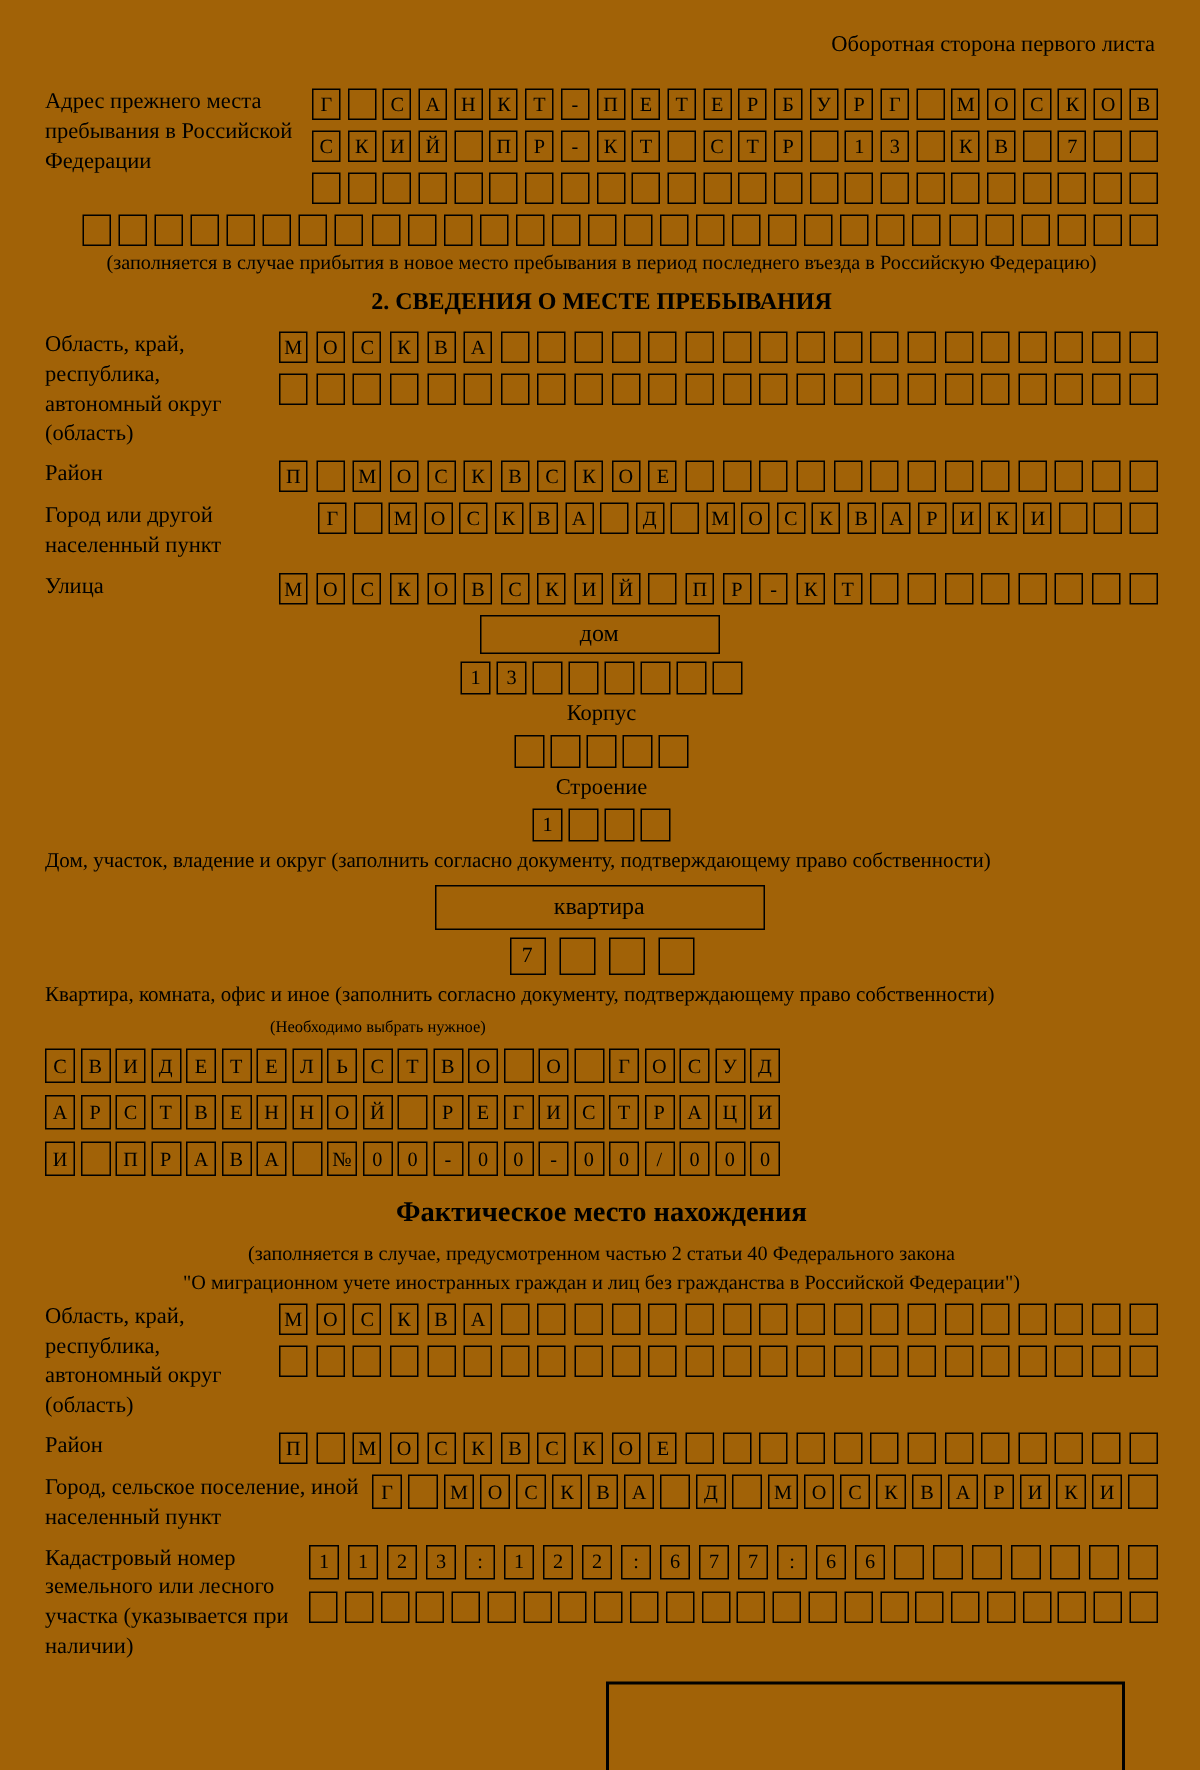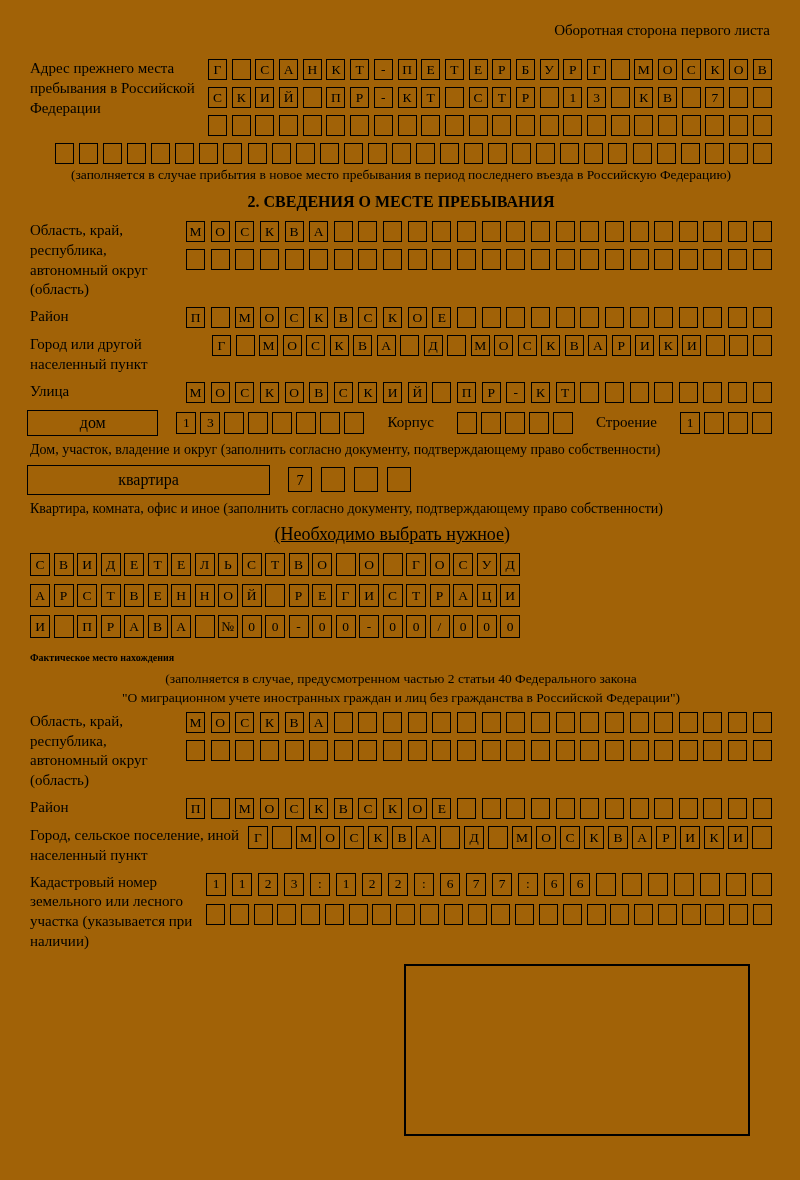--- a/index.html
+++ b/index.html
@@ -21,38 +21,38 @@
   .w524{width:524px;margin-left:auto;}
   .w566{width:566px;margin-left:auto;}
   .tall .cell{flex-basis:20px;height:23px;}
   
   .field{display:flex;align-items:flex-start;margin-bottom:7px;}
   .field .label{flex:1;font-size:15px;line-height:1.32;padding-right:6px;}
   .rows{display:flex;flex-direction:column;gap:7px;}
   .note{font-size:13.5px;text-align:center;margin:3px 0 6px;}
   .note-left{font-size:14px;margin:2px 0 7px;}
   .sec-title{text-align:center;font-weight:bold;font-size:16px;margin:10px 0 10px;}
-  .sub-title{text-align:left;font-weight:bold;font-size:10px;margin:14px 0 8px;}
+  .sub-title{text-align:center;font-weight:bold;font-size:19px;margin:14px 0 8px;}
   
-  .inline-row{display:flex;align-items:center;gap:18px;margin:2px 0 6px;}
+  .inline-row{display:flex;align-items:center;gap:5px;margin:2px 0 6px;flex-direction:column;}
   .wide-box{box-sizing:border-box;border:1.8px solid #000;height:26px;
             display:flex;align-items:center;justify-content:center;font-size:16px;}
   .house-label-box{width:160px;margin-left:-3px;}
-  .apt-label-box{width:243px;height:30px;margin-left:-3px;text-align:center;}
+  .apt-label-box{width:220px;height:30px;margin-left:-3px;text-align:center;}
   .cells-inline{display:flex;gap:4px;}
   .cells-inline .cell{flex:0 0 20px;height:22px;}
   .apt-cells{gap:9px;}
   .apt-cells .cell{flex:0 0 24px;height:25px;font-size:14.5px;}
   .inline-label{font-size:15px;margin:0 5px;}
   
   .stay{display:flex;align-items:center;font-size:15px;margin:5px 0 2px;}
   .cb{width:22px;height:24px;box-sizing:border-box;border:1.7px solid #000;
       display:flex;align-items:center;justify-content:center;font-size:15px;}
   .stay .opt-label{margin:0 14px 0 10px;}
-  .stay-note{font-size:18px;text-align:right;width:330px;margin:2px 0 8px 150px;text-decoration:underline;}
+  .stay-note{font-size:11px;text-align:left;width:330px;margin:2px 0 8px 150px;}
   
   .stamp-wrap{margin:12px 0 0 352px;width:390px;text-align:center;}
   .stamp-box{width:346px;height:172px;box-sizing:border-box;border:2px solid #000;margin:0 auto 9px;}
 </style>
 </head>
 <body>
 
 <div class="page">
 
   <div class="hdr">Оборотная сторона первого листа</div>

